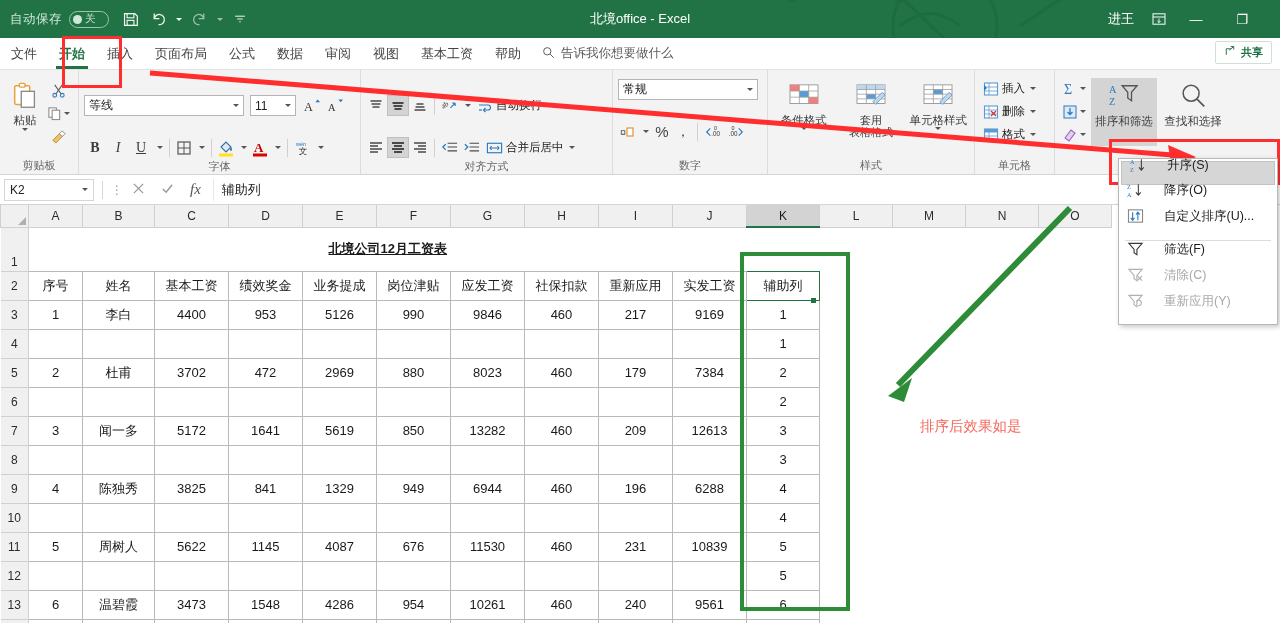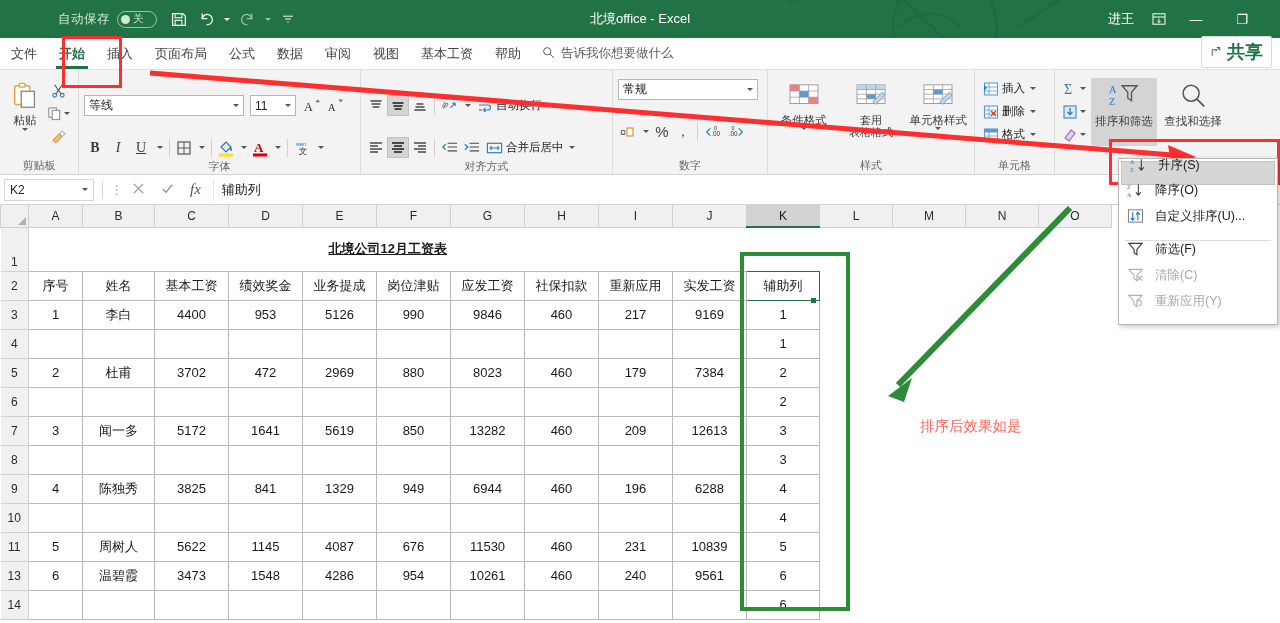--- a/index.html
+++ b/index.html
@@ -14,21 +14,21 @@
   
   .titlebar {
     height:38px; background:#217346; color:#fff;
     display:flex; align-items:center; position:relative;
   }
   .qat { display:flex; align-items:center; padding-left:10px; gap:2px; }
   .autosave {
     display:flex; align-items:center; gap:7px;
     color:#cfe6d8; font-size:12.5px; padding-right:6px;
   }
-  .autosave-label { letter-spacing:.5px;margin-left:48px; }
+  .autosave-label { letter-spacing:.5px; }
   .toggle {
     width:40px; height:17px; border-radius:9px; border:1.2px solid #9dc5ae;
     display:flex; align-items:center; padding:0 3px; gap:3px;
   }
   .toggle .knob { width:9px; height:9px; border-radius:50%; background:#cfe6d8; }
   .toggle .off { font-size:10.5px; color:#cfe6d8; }
   .qat-btn {
     width:26px; height:26px; display:flex; align-items:center; justify-content:center;
     color:#fff; opacity:.95;
   }
@@ -58,21 +58,21 @@
     position:relative; white-space:nowrap;
   }
   .tab.active { color:#217346; font-weight:bold; }
   .tab.active::after {
     content:""; position:absolute; left:8px; right:8px; bottom:0; height:3px; background:#217346;
   }
   .tellme { display:flex; align-items:center; gap:6px; color:#5a5a5a; font-size:12.5px; padding-left:10px; }
   .share-btn {
     margin-left:auto; margin-right:8px; margin-bottom:3px;
     display:flex; align-items:center; gap:5px;
-    color:#217346; font-size:18px; font-weight:bold;
+    color:#217346; font-size:11px; font-weight:bold;
     border:1px solid #cfe0d6; border-radius:2px; padding:3px 8px; background:#fff;
   }
 
   
   .ribbon {
     height:105px; background:#f3f3f3; border-bottom:1px solid #d4d4d4;
     display:flex; position:relative;
   }
   .rgroup { position:relative; display:flex; flex-direction:column; padding:3px 5px 0 5px; }
   .rgroup + .rgroup { border-left:1px solid #dcdcdc; }
@@ -147,21 +147,21 @@
     position:absolute; color:#f4695e; font-size:14.5px;
     font-family:"Liberation Serif","DejaVu Serif",serif;
   }
 
   
   .menu {
     position:absolute; background:#fff; border:1px solid #b8b8b8;
     box-shadow:2px 2px 5px rgba(0,0,0,.22); padding:2px 0; z-index:40;
   }
   .menu-item {
-    display:flex; align-items:center; gap:10px; height:26px; padding:0 12px 16px 6px;
+    display:flex; align-items:center; gap:19px; height:26px; padding:0 12px 16px 6px;
     font-size:12.5px; color:#1c1c1c; white-space:nowrap;
   }
   .menu-item.hl { background:#d6d6d6; border:1px solid #c2c2c2; margin:0 2px; height:24px; }
   .menu-item.disabled { color:#a8a8a8; }
   .menu-ico { width:20px; height:18px; display:flex; align-items:center; justify-content:center; }
   .menu-sep { height:1px; background:#dcdcdc; margin:3px 6px; }
 </style>
 </head>
 <body>
 
@@ -852,20 +852,38 @@
       <td class="cell">460</td>
       <td class="cell">231</td>
       <td class="cell">10839</td>
       <td class="cell">5</td>
       <td class="empty"></td>
       <td class="empty"></td>
       <td class="empty"></td>
       <td class="empty"></td>
     </tr>
     <tr>
+      <td class="rowhdr" style="height:29px">12</td>
+      <td class="cell"></td>
+      <td class="cell"></td>
+      <td class="cell"></td>
+      <td class="cell"></td>
+      <td class="cell"></td>
+      <td class="cell"></td>
+      <td class="cell"></td>
+      <td class="cell"></td>
+      <td class="cell"></td>
+      <td class="cell"></td>
+      <td class="cell">5</td>
+      <td class="empty"></td>
+      <td class="empty"></td>
+      <td class="empty"></td>
+      <td class="empty"></td>
+    </tr>
+    <tr>
       <td class="rowhdr" style="height:29px">13</td>
       <td class="cell">6</td>
       <td class="cell">温碧霞</td>
       <td class="cell">3473</td>
       <td class="cell">1548</td>
       <td class="cell">4286</td>
       <td class="cell">954</td>
       <td class="cell">10261</td>
       <td class="cell">460</td>
       <td class="cell">240</td>

